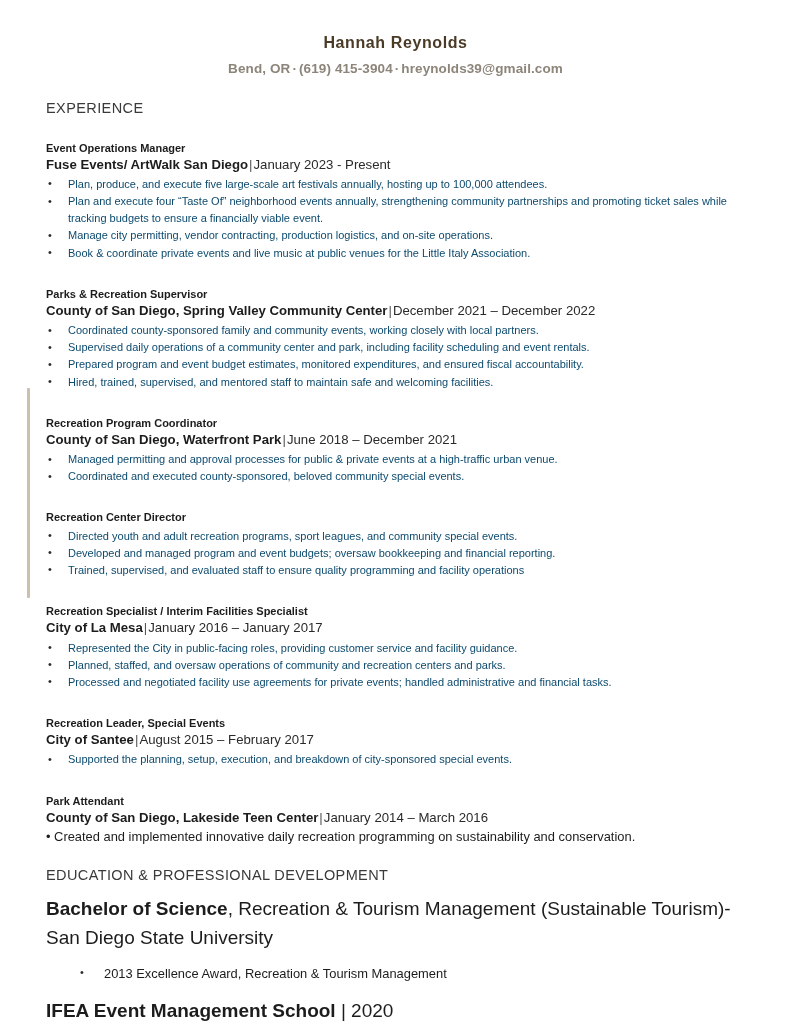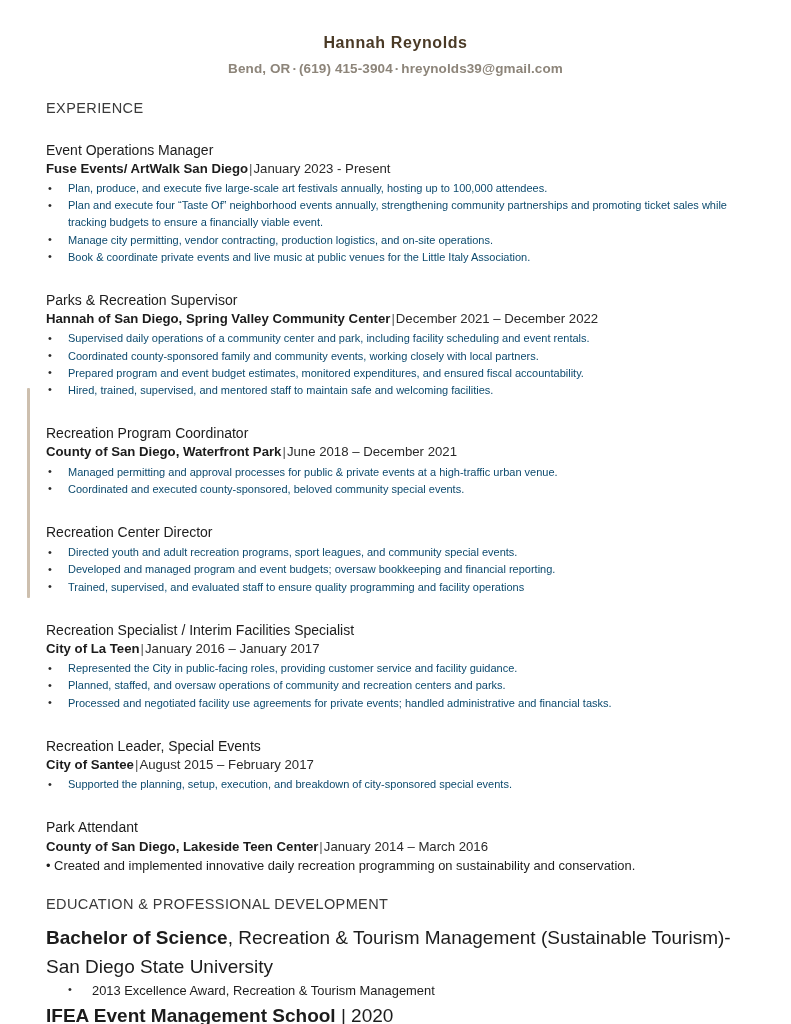--- a/index.html
+++ b/index.html
@@ -66,22 +66,22 @@
     font-weight: normal;
     color: #3a3a3a;
     letter-spacing: 0.4px;
     margin: 0 0 12px 0;
   }
 
   .job {
     margin-bottom: 11px;
   }
   .job-title {
-    font-size: 14px;
-    font-weight: normal;
+    font-size: 11px;
+    font-weight: bold;
     color: #1c1c1c;
     line-height: 1.38;
     margin-top: 25px;
   }
   .job-line {
     font-size: 13.2px;
     line-height: 1.38;
     color: #1c1c1c;
   }
   .job-org {
@@ -137,21 +137,21 @@
     color: #1c1c1c;
   }
   .edu-strong {
     font-weight: bold;
   }
   .edu-rest {
     font-weight: normal;
   }
   ul.sub-bullets {
     list-style: none;
-    margin: 0;
+    margin: 12px;
     padding: 0;
   }
   ul.sub-bullets li {
     position: relative;
     padding-left: 46px;
     font-size: 12.9px;
     line-height: 1.6;
     color: #1c1c1c;
   }
   ul.sub-bullets li::before {
@@ -189,24 +189,24 @@
         <ul class="bullets">
           <li>Plan, produce, and execute five large-scale art festivals annually, hosting up to 100,000 attendees.</li>
           <li>Plan and execute four “Taste Of” neighborhood events annually, strengthening community partnerships and promoting ticket sales while tracking budgets to ensure a financially viable event.</li>
           <li>Manage city permitting, vendor contracting, production logistics, and on-site operations.</li>
           <li>Book &amp; coordinate private events and live music at public venues for the Little Italy Association.</li>
         </ul>
       </div>
 
       <div class="job">
         <div class="job-title">Parks &amp; Recreation Supervisor</div>
-        <div class="job-line"><span class="job-org">Hannah of San Diego, Spring Valley Community Center</span><span class="pipe">|</span><span class="job-dates">December 2021 – December 2022</span></div>
-        <ul class="bullets">
+        <div class="job-line"><span class="job-org">County of San Diego, Spring Valley Community Center</span><span class="pipe">|</span><span class="job-dates">December 2021 – December 2022</span></div>
+        <ul class="bullets">
+          <li>Coordinated county-sponsored family and community events, working closely with local partners.</li>
           <li>Supervised daily operations of a community center and park, including facility scheduling and event rentals.</li>
-          <li>Coordinated county-sponsored family and community events, working closely with local partners.</li>
           <li>Prepared program and event budget estimates, monitored expenditures, and ensured fiscal accountability.</li>
           <li>Hired, trained, supervised, and mentored staff to maintain safe and welcoming facilities.</li>
         </ul>
       </div>
 
       <div class="job">
         <div class="job-title">Recreation Program Coordinator</div>
         <div class="job-line"><span class="job-org">County of San Diego, Waterfront Park</span><span class="pipe">|</span><span class="job-dates">June 2018 – December 2021</span></div>
         <ul class="bullets">
           <li>Managed permitting and approval processes for public &amp; private events at a high-traffic urban venue.</li>
@@ -218,21 +218,21 @@
         <div class="job-title">Recreation Center Director</div>
         <ul class="bullets">
           <li>Directed youth and adult recreation programs, sport leagues, and community special events.</li>
           <li>Developed and managed program and event budgets; oversaw bookkeeping and financial reporting.</li>
           <li>Trained, supervised, and evaluated staff to ensure quality programming and facility operations</li>
         </ul>
       </div>
 
       <div class="job">
         <div class="job-title">Recreation Specialist / Interim Facilities Specialist</div>
-        <div class="job-line"><span class="job-org">City of La Teen</span><span class="pipe">|</span><span class="job-dates">January 2016 – January 2017</span></div>
+        <div class="job-line"><span class="job-org">City of La Mesa</span><span class="pipe">|</span><span class="job-dates">January 2016 – January 2017</span></div>
         <ul class="bullets">
           <li>Represented the City in public-facing roles, providing customer service and facility guidance.</li>
           <li>Planned, staffed, and oversaw operations of community and recreation centers and parks.</li>
           <li>Processed and negotiated facility use agreements for private events; handled administrative and financial tasks.</li>
         </ul>
       </div>
 
       <div class="job">
         <div class="job-title">Recreation Leader, Special Events</div>
         <div class="job-line"><span class="job-org">City of Santee</span><span class="pipe">|</span><span class="job-dates">August 2015 – February 2017</span></div>

